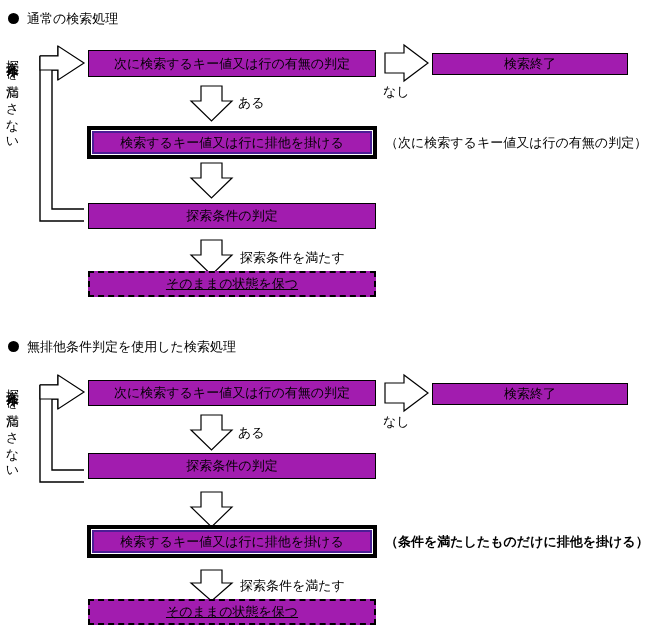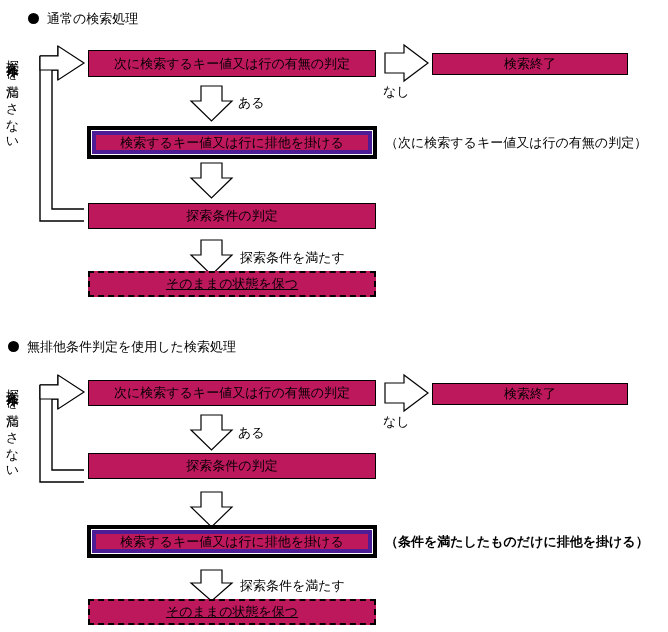--- a/index.html
+++ b/index.html
@@ -33,29 +33,29 @@
     background: #000000;
     display: inline-block;
     flex: 0 0 auto;
   }
 
   
   .proc-box {
     position: absolute;
     box-sizing: border-box;
     border: 1px solid #000000;
-    background: #be185d;
+    background: #a21caf;
     display: flex;
     align-items: center;
     justify-content: center;
     font-size: 13px;
     white-space: nowrap;
   }
   .proc-box.bold-box {
-    border: 4px solid #4c1d95;
+    border: 2px solid #4c1d95;
     outline: 4px solid #000000;
     outline-offset: 1px;
   }
   .proc-box.dashed-box {
     border: 2px dashed #000000;
     text-decoration: underline;
   }
 
   
   .label {
@@ -136,21 +136,21 @@
 
   <polygon class="ink" points="201,415 222,415 222,430 232,430 211.5,450 191,430 201,430"></polygon>
 
   <polygon class="ink" points="201,492 222,492 222,507 232,507 211.5,527 191,507 201,507"></polygon>
 
   <polygon class="ink" points="201,570 222,570 222,583 232,583 211.5,601 191,583 201,583"></polygon>
 
   <polygon class="ink" points="385,383 404,383 404,375 428,393 404,411 404,403 385,403"></polygon>
 </svg>
 
-<div class="section-heading" style="left:8px; top:12px;margin-left:20px;">
+<div class="section-heading" style="left:8px; top:12px;">
   <span class="bullet-dot"></span>
   <span>通常の検索処理</span>
 </div>
 
 <div class="vlabel" style="left:6px; top:50px;">探索条件を満たさない</div>
 
 <div class="proc-box" style="left:88px; top:50px; width:288px; height:27px;">次に検索するキー値又は行の有無の判定</div>
 
 <div class="label" style="left:238px; top:96px;">ある</div>
 

